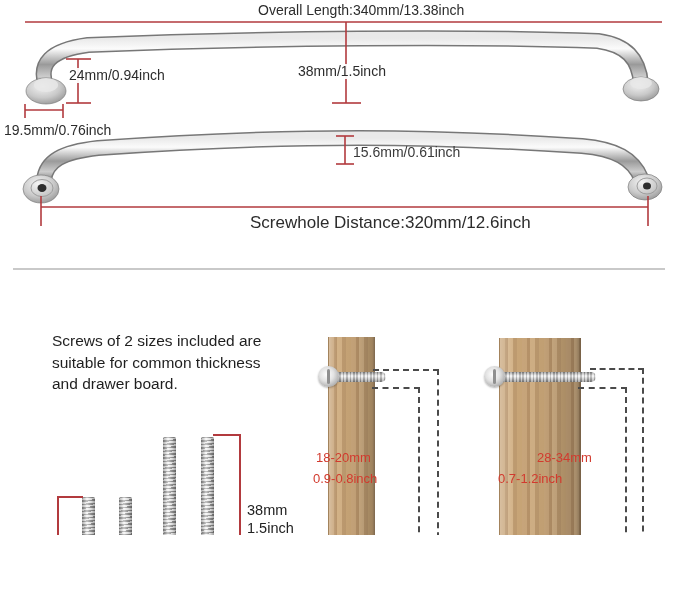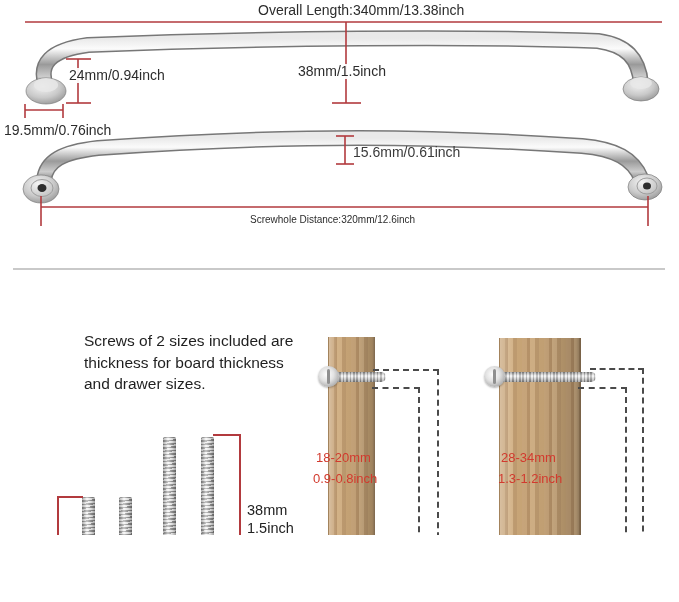--- a/index.html
+++ b/index.html
@@ -7,21 +7,21 @@
     position:relative;width:679px;height:535px;background:#ffffff;overflow:hidden;
     font-family:"Liberation Sans","DejaVu Sans",sans-serif;color:#222;
   }
   svg{position:absolute;left:0;top:0;}
   .dim-label{
     position:absolute;font-size:14px;color:#2c2c2c;white-space:nowrap;
     background:rgba(255,255,255,.93);padding:0 2px;line-height:1.1;
   }
   .dim-label.nobg{background:transparent;color:#3a3a3a;}
   .divider{position:absolute;left:13px;top:268px;width:652px;height:2px;background:#c9c9c9;}
-  .para{position:absolute;left:52px;top:330px;font-size:15.5px;line-height:21.5px;color:#1f1f1f;margin-left:32px;}
+  .para{position:absolute;left:52px;top:330px;font-size:15.5px;line-height:21.5px;color:#1f1f1f;}
   .redline{position:absolute;background:#b23a3e;}
   .bracket-label{position:absolute;font-size:14.5px;color:#222;line-height:18px;white-space:nowrap;}
   
   .screw-shaft{
     position:absolute;width:13px;border-radius:2px 2px 0 0;
     background:
       linear-gradient(90deg, rgba(60,60,60,.38), rgba(255,255,255,.5) 38%, rgba(130,130,130,.2) 70%, rgba(40,40,40,.42)),
       repeating-linear-gradient(175deg, #8d8d8d 0 1.6px, #f5f5f5 1.6px 3.4px);
   }
   .screw-head{
@@ -112,28 +112,28 @@
       <line x1="648" y1="196" x2="648" y2="226"></line>
       <line x1="41" y1="207" x2="648" y2="207"></line>
     </g>
   </svg>
 
   <div class="dim-label" style="left:256px;top:3px;">Overall Length:340mm/13.38inch</div>
   <div class="dim-label" style="left:67px;top:68px;">24mm/0.94inch</div>
   <div class="dim-label" style="left:296px;top:64px;">38mm/1.5inch</div>
   <div class="dim-label" style="left:2px;top:117px;margin-top:6px;">19.5mm/0.76inch</div>
   <div class="dim-label nobg" style="left:351px;top:145px;text-align:center;">15.6mm/0.61inch</div>
-  <div class="dim-label" style="left:248px;top:214px;font-size:10px;">Screwhole Distance:320mm/12.6inch</div>
+  <div class="dim-label" style="left:248px;top:214px;font-size:17px;">Screwhole Distance:320mm/12.6inch</div>
 
   <div class="divider"></div>
 
   <div class="para">
     <div>Screws of 2 sizes included are</div>
-    <div>thickness for board thickness</div>
-    <div>and drawer sizes.</div>
+    <div>suitable for common thickness</div>
+    <div>and drawer board.</div>
   </div>
 
   <div>
     <div class="screw-shaft" style="left:82px;top:497px;height:85px;"></div>
     <div class="screw-head" style="left:69px;top:576px;">
         <div class="slot"></div>
       </div>
   </div>
   <div>
     <div class="screw-shaft" style="left:119px;top:497px;height:85px;"></div>
@@ -188,16 +188,16 @@
   <div class="dash" style="left:590px;top:368px;width:52px;height:199px;"></div>
   <div class="dash" style="left:578px;top:387px;width:47px;height:161px;"></div>
   <div class="hscrew-shaft" style="left:502px;top:372px;width:94px;"></div>
   <div class="hscrew-head" style="left:484px;top:366px;">
       <div class="vslot"></div>
     </div>
   <div class="hscrew-shaft" style="left:502px;top:554px;width:94px;"></div>
   <div class="hscrew-head" style="left:484px;top:548px;">
       <div class="vslot"></div>
     </div>
-  <div class="board-note" style="left:501px;top:451px;">28-34mm</div>
-  <div class="board-note" style="left:498px;top:472px;">1.3-1.2inch</div>
+  <div class="board-note" style="left:501px;top:451px;padding-left:36px;">28-34mm</div>
+  <div class="board-note" style="left:498px;top:472px;">0.7-1.2inch</div>
 
 </div>
 
 </body></html>

